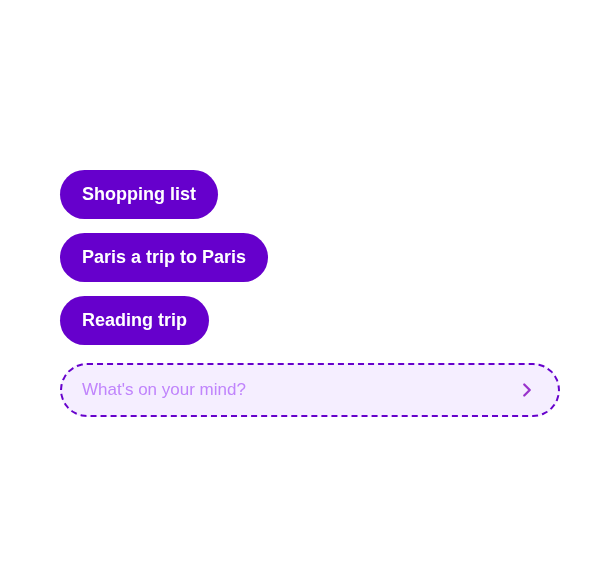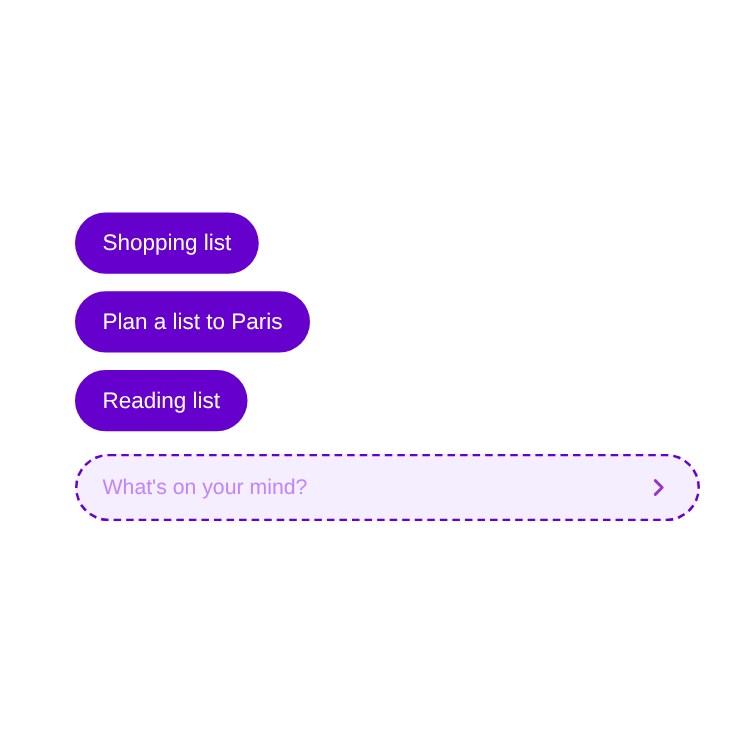--- a/index.html
+++ b/index.html
@@ -30,21 +30,21 @@
 
     .suggestion-chip {
       display: inline-flex;
       align-items: flex-end;
       background-color: #6600cc;
       color: #ffffff;
       border: none;
       border-radius: 50px;
       padding: 14px 22px;
       font-size: 18px;
-      font-weight: 400;
+      font-weight: 700;
       cursor: pointer;
       width: fit-content;
       white-space: nowrap;
     }
 
     .input-wrapper {
       display: flex;
       align-items: center;
       border: 2.5px dashed #6600cc;
       border-radius: 50px;
@@ -87,25 +87,25 @@
 </head>
 <body>
 
 <div class="container">
 
   <button class="suggestion-chip">
     <span>Shopping list</span>
   </button>
 
   <button class="suggestion-chip">
-    <span>Plan a list to Paris</span>
+    <span>Paris a trip to Paris</span>
   </button>
 
   <button class="suggestion-chip">
-    <span>Reading list</span>
+    <span>Reading trip</span>
   </button>
 
   <div class="input-wrapper">
     <input class="input-field" type="text" placeholder="What's on your mind?" style="">
     <span class="send-icon">
       <svg viewBox="0 0 24 24">
         <polyline points="9 18 15 12 9 6" stroke="#9933cc" stroke-width="2.5" stroke-linecap="round" stroke-linejoin="round"></polyline>
       </svg>
     </span>
   </div>

